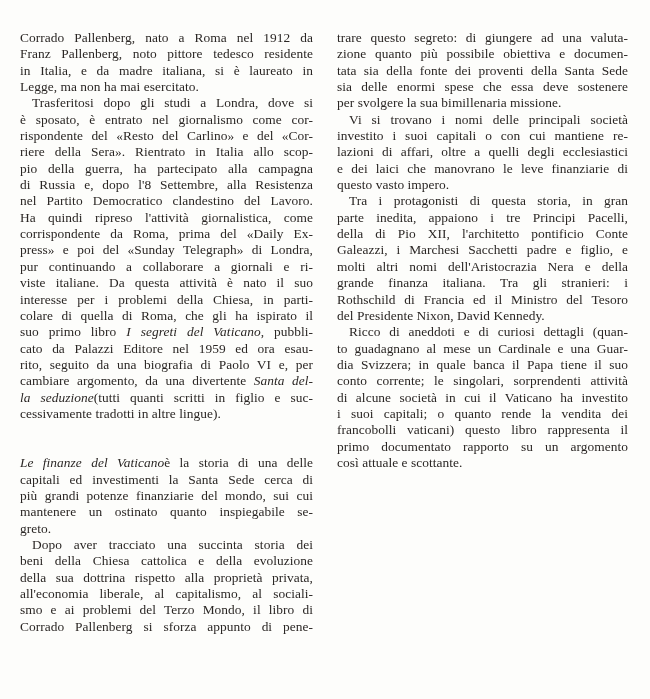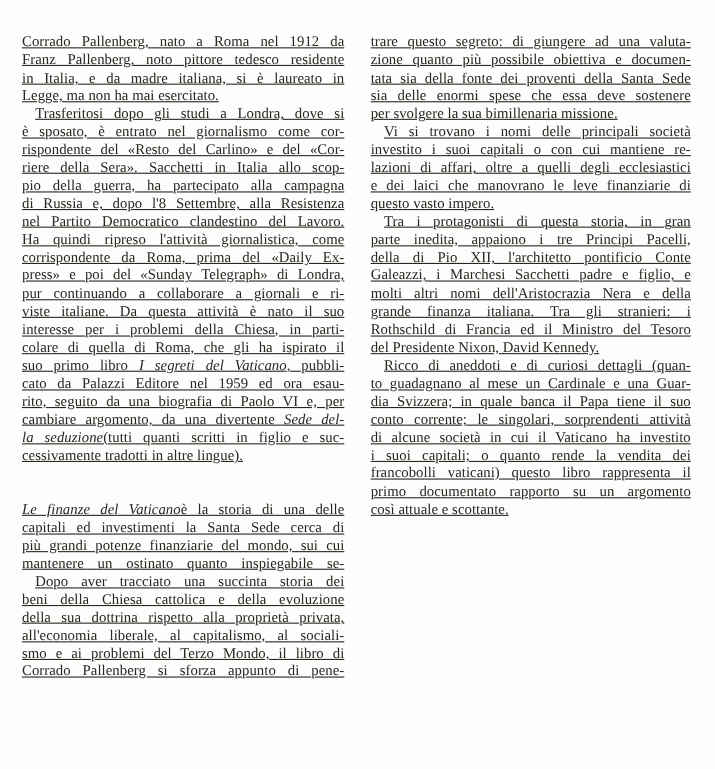--- a/index.html
+++ b/index.html
@@ -1,20 +1,20 @@
 <!DOCTYPE html>
 <html><head>
   <meta charset="utf-8">
   <style>
     html, body { margin: 0; padding: 0; }
     body {
       width: 650px; height: 699px; background: #fdfdfb; position: relative; overflow: hidden;
       font-family: "Liberation Serif", "DejaVu Serif", serif; color: #2a2624;
     }
-    .col { position: absolute; top: 30px; font-size: 13.4px; line-height: 16.35px; text-align: justify; letter-spacing: 0.05px; text-decoration: underline; }
+    .col { position: absolute; top: 30px; font-size: 13.4px; line-height: 16.35px; text-align: justify; letter-spacing: 0.05px; }
     .col.left { left: 20px; width: 293px; }
     .col.right { left: 337px; width: 291px; }
     .line { display: block; white-space: nowrap; text-align: justify; text-align-last: justify; height: 16.35px; }
     .line.last { text-align-last: left; }
     .gap { height: 33px; }
     em { font-style: italic; }
   </style>
 </head>
 <body>
 
@@ -22,44 +22,45 @@
   <div>
     <span class="line">Corrado Pallenberg, nato a Roma nel 1912 da</span>
     <span class="line">Franz Pallenberg, noto pittore tedesco residente</span>
     <span class="line">in Italia, e da madre italiana, si è laureato in</span>
     <span class="line last">Legge, ma non ha mai esercitato.</span>
   </div>
   <div>
     <span class="line" style="padding-left:12px">Trasferitosi dopo gli studi a Londra, dove si</span>
     <span class="line">è sposato, è entrato nel giornalismo come cor-</span>
     <span class="line">rispondente del «Resto del Carlino» e del «Cor-</span>
-    <span class="line">riere della Sera». Sacchetti in Italia allo scop-</span>
+    <span class="line">riere della Sera». Rientrato in Italia allo scop-</span>
     <span class="line">pio della guerra, ha partecipato alla campagna</span>
     <span class="line">di Russia e, dopo l'8 Settembre, alla Resistenza</span>
     <span class="line">nel Partito Democratico clandestino del Lavoro.</span>
     <span class="line">Ha quindi ripreso l'attività giornalistica, come</span>
     <span class="line">corrispondente da Roma, prima del «Daily Ex-</span>
     <span class="line">press» e poi del «Sunday Telegraph» di Londra,</span>
     <span class="line">pur continuando a collaborare a giornali e ri-</span>
     <span class="line">viste italiane. Da questa attività è nato il suo</span>
     <span class="line">interesse per i problemi della Chiesa, in parti-</span>
     <span class="line">colare di quella di Roma, che gli ha ispirato il</span>
     <span class="line"><span>suo primo libro </span><em>I segreti del Vaticano</em><span>, pubbli-</span></span>
     <span class="line">cato da Palazzi Editore nel 1959 ed ora esau-</span>
     <span class="line">rito, seguito da una biografia di Paolo VI e, per</span>
-    <span class="line"><span>cambiare argomento, da una divertente </span><em>Sede del-</em></span>
+    <span class="line"><span>cambiare argomento, da una divertente </span><em>Santa del-</em></span>
     <span class="line"><em>la seduzione</em><span>(tutti quanti scritti in figlio e suc-</span></span>
     <span class="line last">cessivamente tradotti in altre lingue).</span>
   </div>
   <div class="gap"></div>
   <div>
     <span class="line"><em>Le finanze del Vaticano</em><span>è la storia di una delle</span></span>
     <span class="line">capitali ed investimenti la Santa Sede cerca di</span>
     <span class="line">più grandi potenze finanziarie del mondo, sui cui</span>
     <span class="line">mantenere un ostinato quanto inspiegabile se-</span>
+    <span class="line last">greto.</span>
   </div>
   <div>
     <span class="line" style="padding-left:12px">Dopo aver tracciato una succinta storia dei</span>
     <span class="line">beni della Chiesa cattolica e della evoluzione</span>
     <span class="line">della sua dottrina rispetto alla proprietà privata,</span>
     <span class="line">all'economia liberale, al capitalismo, al sociali-</span>
     <span class="line">smo e ai problemi del Terzo Mondo, il libro di</span>
     <span class="line">Corrado Pallenberg si sforza appunto di pene-</span>
   </div>
 </div>

